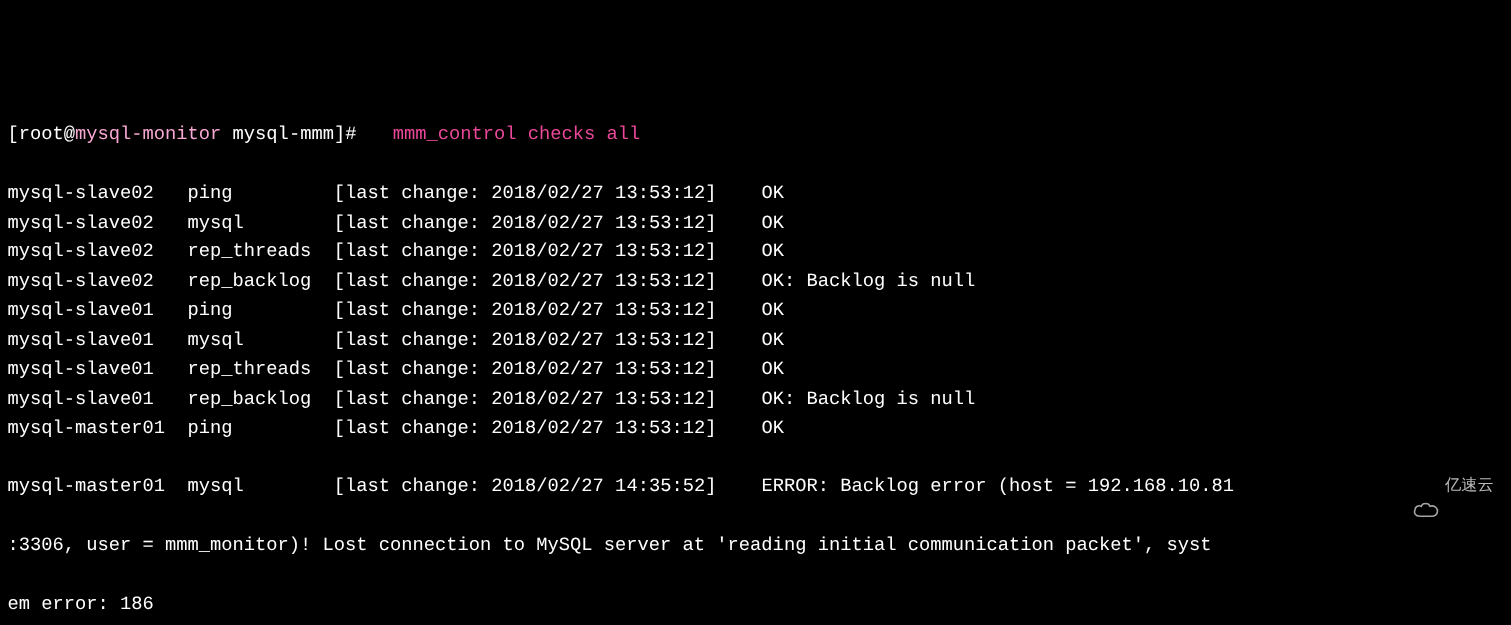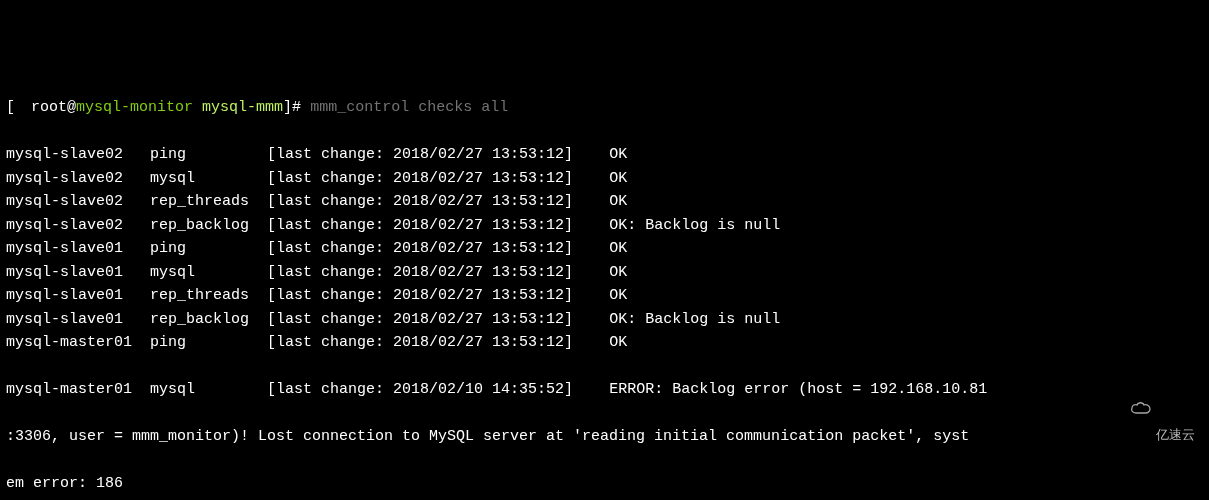--- a/index.html
+++ b/index.html
@@ -14,48 +14,48 @@
       font-size: 15px;
       line-height: 23.5px;
       padding: 2px 6px;
       width: 1209px;
       height: 500px;
       overflow: hidden;
       white-space: pre;
       position: relative;
     }
     .prompt-open { color: #ffffff; }
-    .prompt-user { color: #ffffff; margin-left: 16px; }
-    .prompt-host { color: #84cc16; }
-    .prompt-cwd  { color: #bef264; }
+    .prompt-user { color: #ffffff; }
+    .prompt-host { color: #f9a8d4; }
+    .prompt-cwd  { color: #ffffff; }
     .prompt-close{ color: #ffffff; }
-    .cmd { color: #737373; }
+    .cmd { color: #ec4899; margin-left: 20px; }
     .line { display: block; }
     .watermark {
       position: absolute;
       right: 14px;
       bottom: 54px;
       color: #d8d8d8;
       font-family: sans-serif;
       font-size: 13px;
       opacity: 0.85;
       display: flex;
-      align-items: flex-end;
+      align-items: flex-start;
       gap: 4px;
     }
     .watermark svg { opacity: 0.9; }
   </style>
 </head>
 <body>
 
 
 
 <div class="line"><span class="prompt-open">[</span><span class="prompt-user">root</span><span>@</span><span class="prompt-host">mysql-monitor</span><span> </span><span class="prompt-cwd">mysql-mmm</span><span class="prompt-close">]#</span><span> </span><span class="cmd">mmm_control checks all</span></div>
 <div id="rows-block-1"><div class="line"><span>mysql-slave02   </span><span>ping         </span><span>[last change: 2018/02/27 13:53:12]    </span><span>OK</span></div><div class="line"><span>mysql-slave02   </span><span>mysql        </span><span>[last change: 2018/02/27 13:53:12]    </span><span>OK</span></div><div class="line"><span>mysql-slave02   </span><span>rep_threads  </span><span>[last change: 2018/02/27 13:53:12]    </span><span>OK</span></div><div class="line"><span>mysql-slave02   </span><span>rep_backlog  </span><span>[last change: 2018/02/27 13:53:12]    </span><span>OK: Backlog is null</span></div><div class="line"><span>mysql-slave01   </span><span>ping         </span><span>[last change: 2018/02/27 13:53:12]    </span><span>OK</span></div><div class="line"><span>mysql-slave01   </span><span>mysql        </span><span>[last change: 2018/02/27 13:53:12]    </span><span>OK</span></div><div class="line"><span>mysql-slave01   </span><span>rep_threads  </span><span>[last change: 2018/02/27 13:53:12]    </span><span>OK</span></div><div class="line"><span>mysql-slave01   </span><span>rep_backlog  </span><span>[last change: 2018/02/27 13:53:12]    </span><span>OK: Backlog is null</span></div><div class="line"><span>mysql-master01  </span><span>ping         </span><span>[last change: 2018/02/27 13:53:12]    </span><span>OK</span></div></div>
-<div class="line"><span>mysql-master01  </span><span>mysql        </span><span>[last change: 2018/02/10 14:35:52]    </span><span>ERROR: Backlog error (host = 192.168.10.81</span></div>
+<div class="line"><span>mysql-master01  </span><span>mysql        </span><span>[last change: 2018/02/27 14:35:52]    </span><span>ERROR: Backlog error (host = 192.168.10.81</span></div>
 <div class="line"><span>:3306, user = mmm_monitor)! Lost connection to MySQL server at 'reading initial communication packet', syst</span></div>
 <div class="line"><span>em error: 186</span></div>
 
 
 
 
 <div class="watermark">
   <span>
     <svg width="22" height="14" viewBox="0 0 22 14">
       <path d="M6 12 C2 12 1 9 2 7 C2 4 5 3 7 4 C8 1 13 1 14 4 C17 3 20 5 20 8 C20 11 17 12 16 12 Z" fill="none" stroke="#d8d8d8" stroke-width="1.3"></path>

